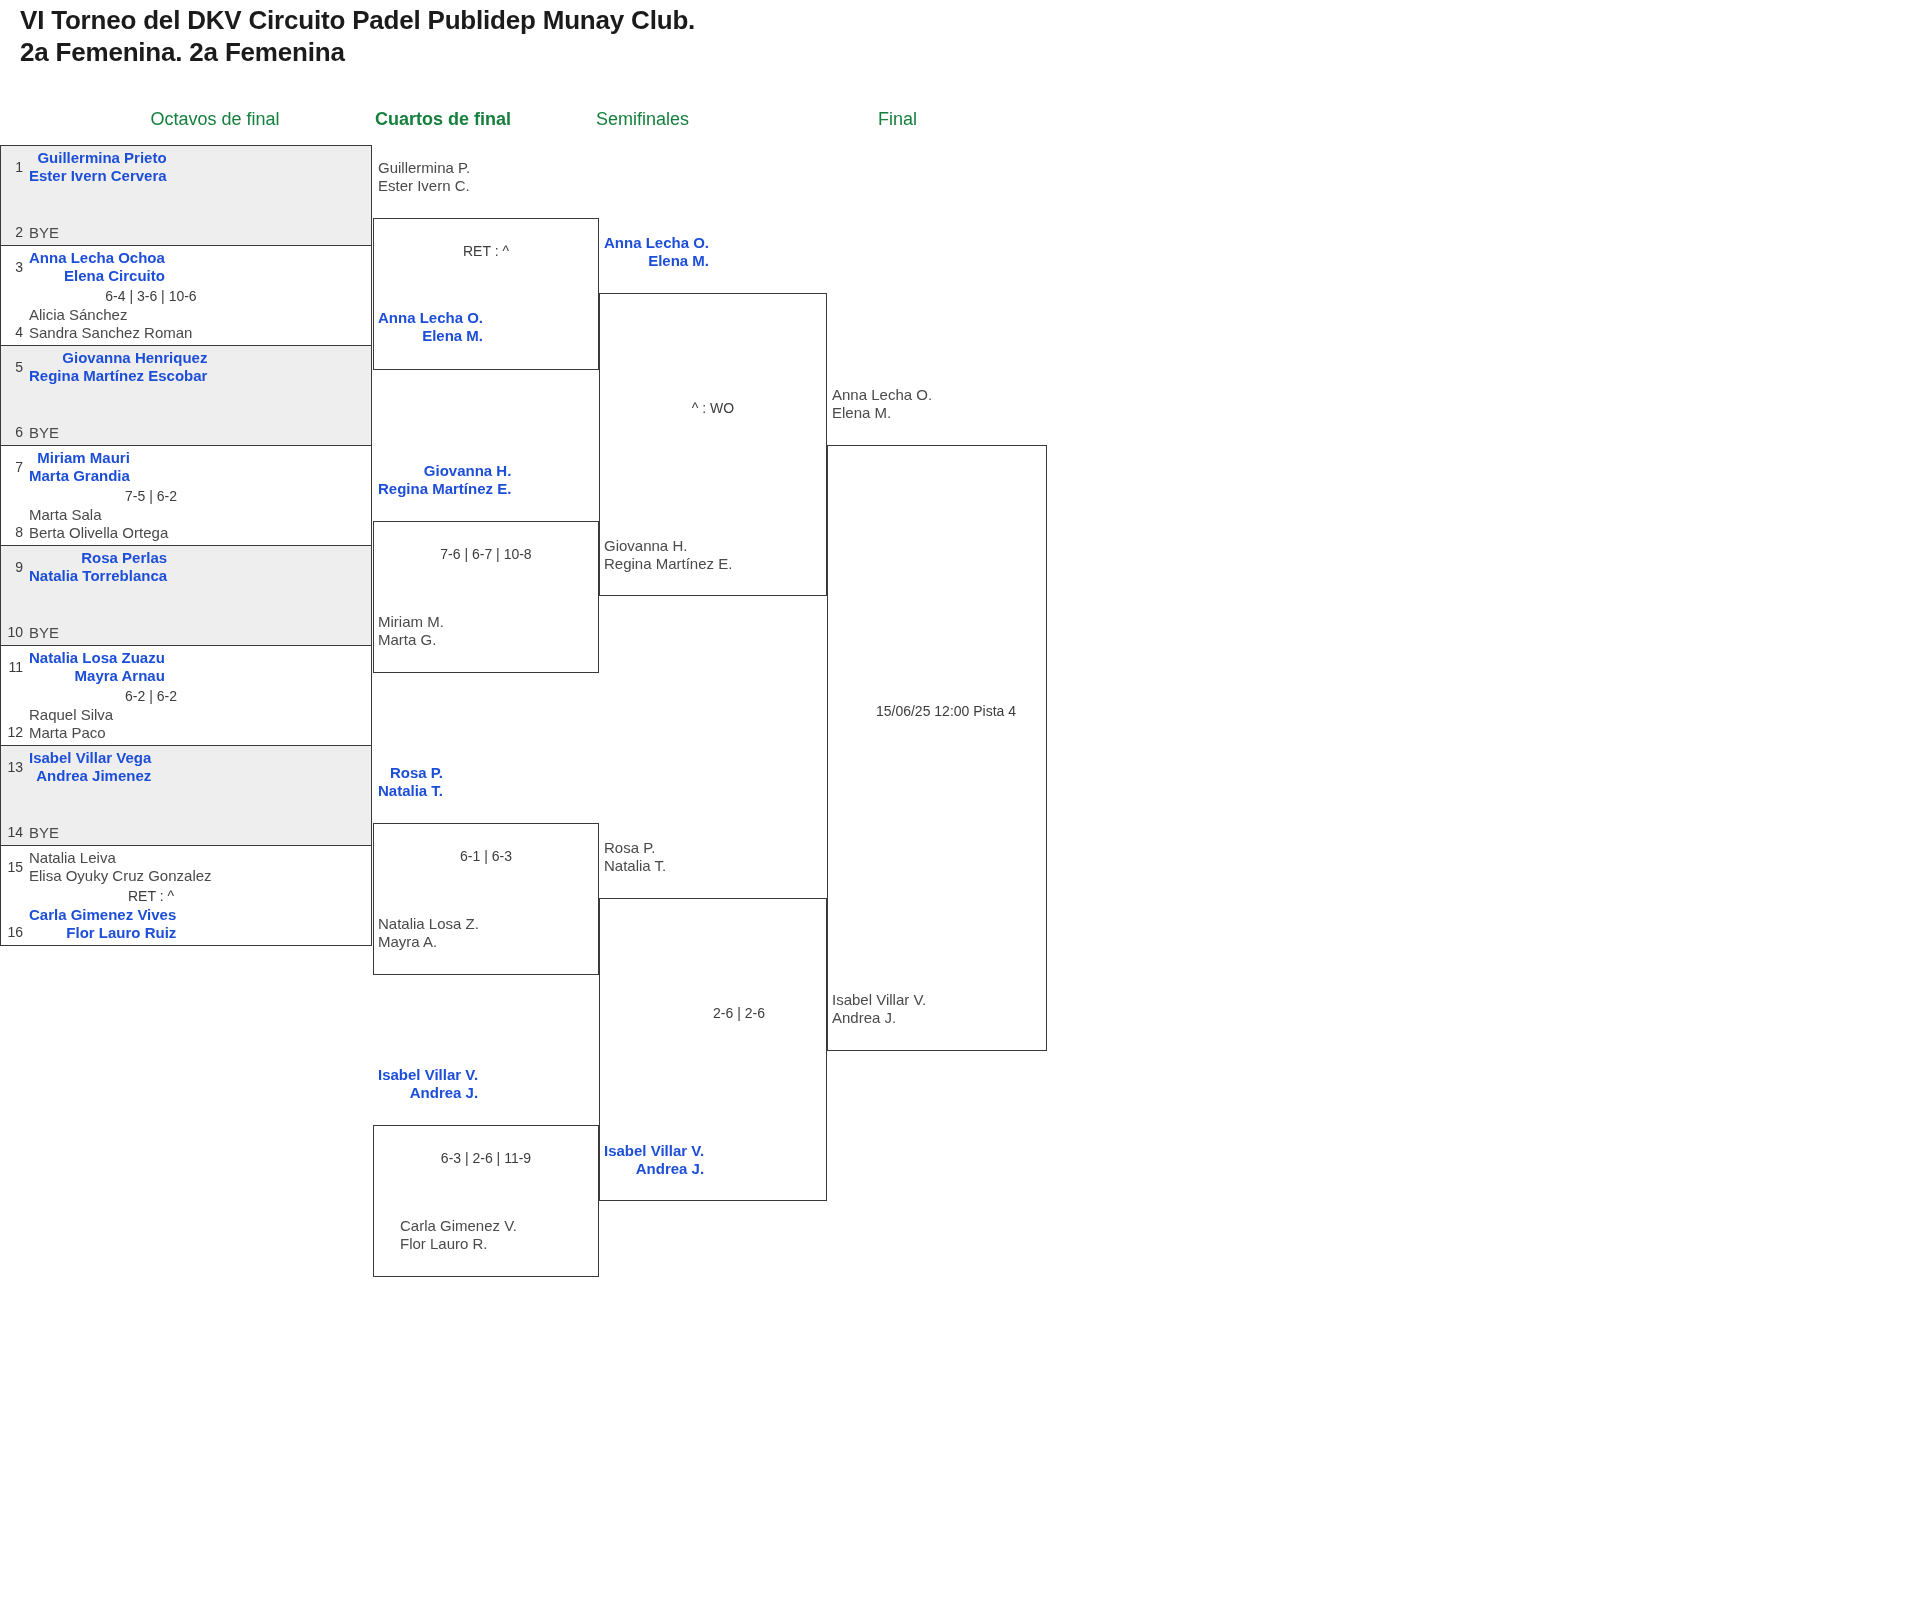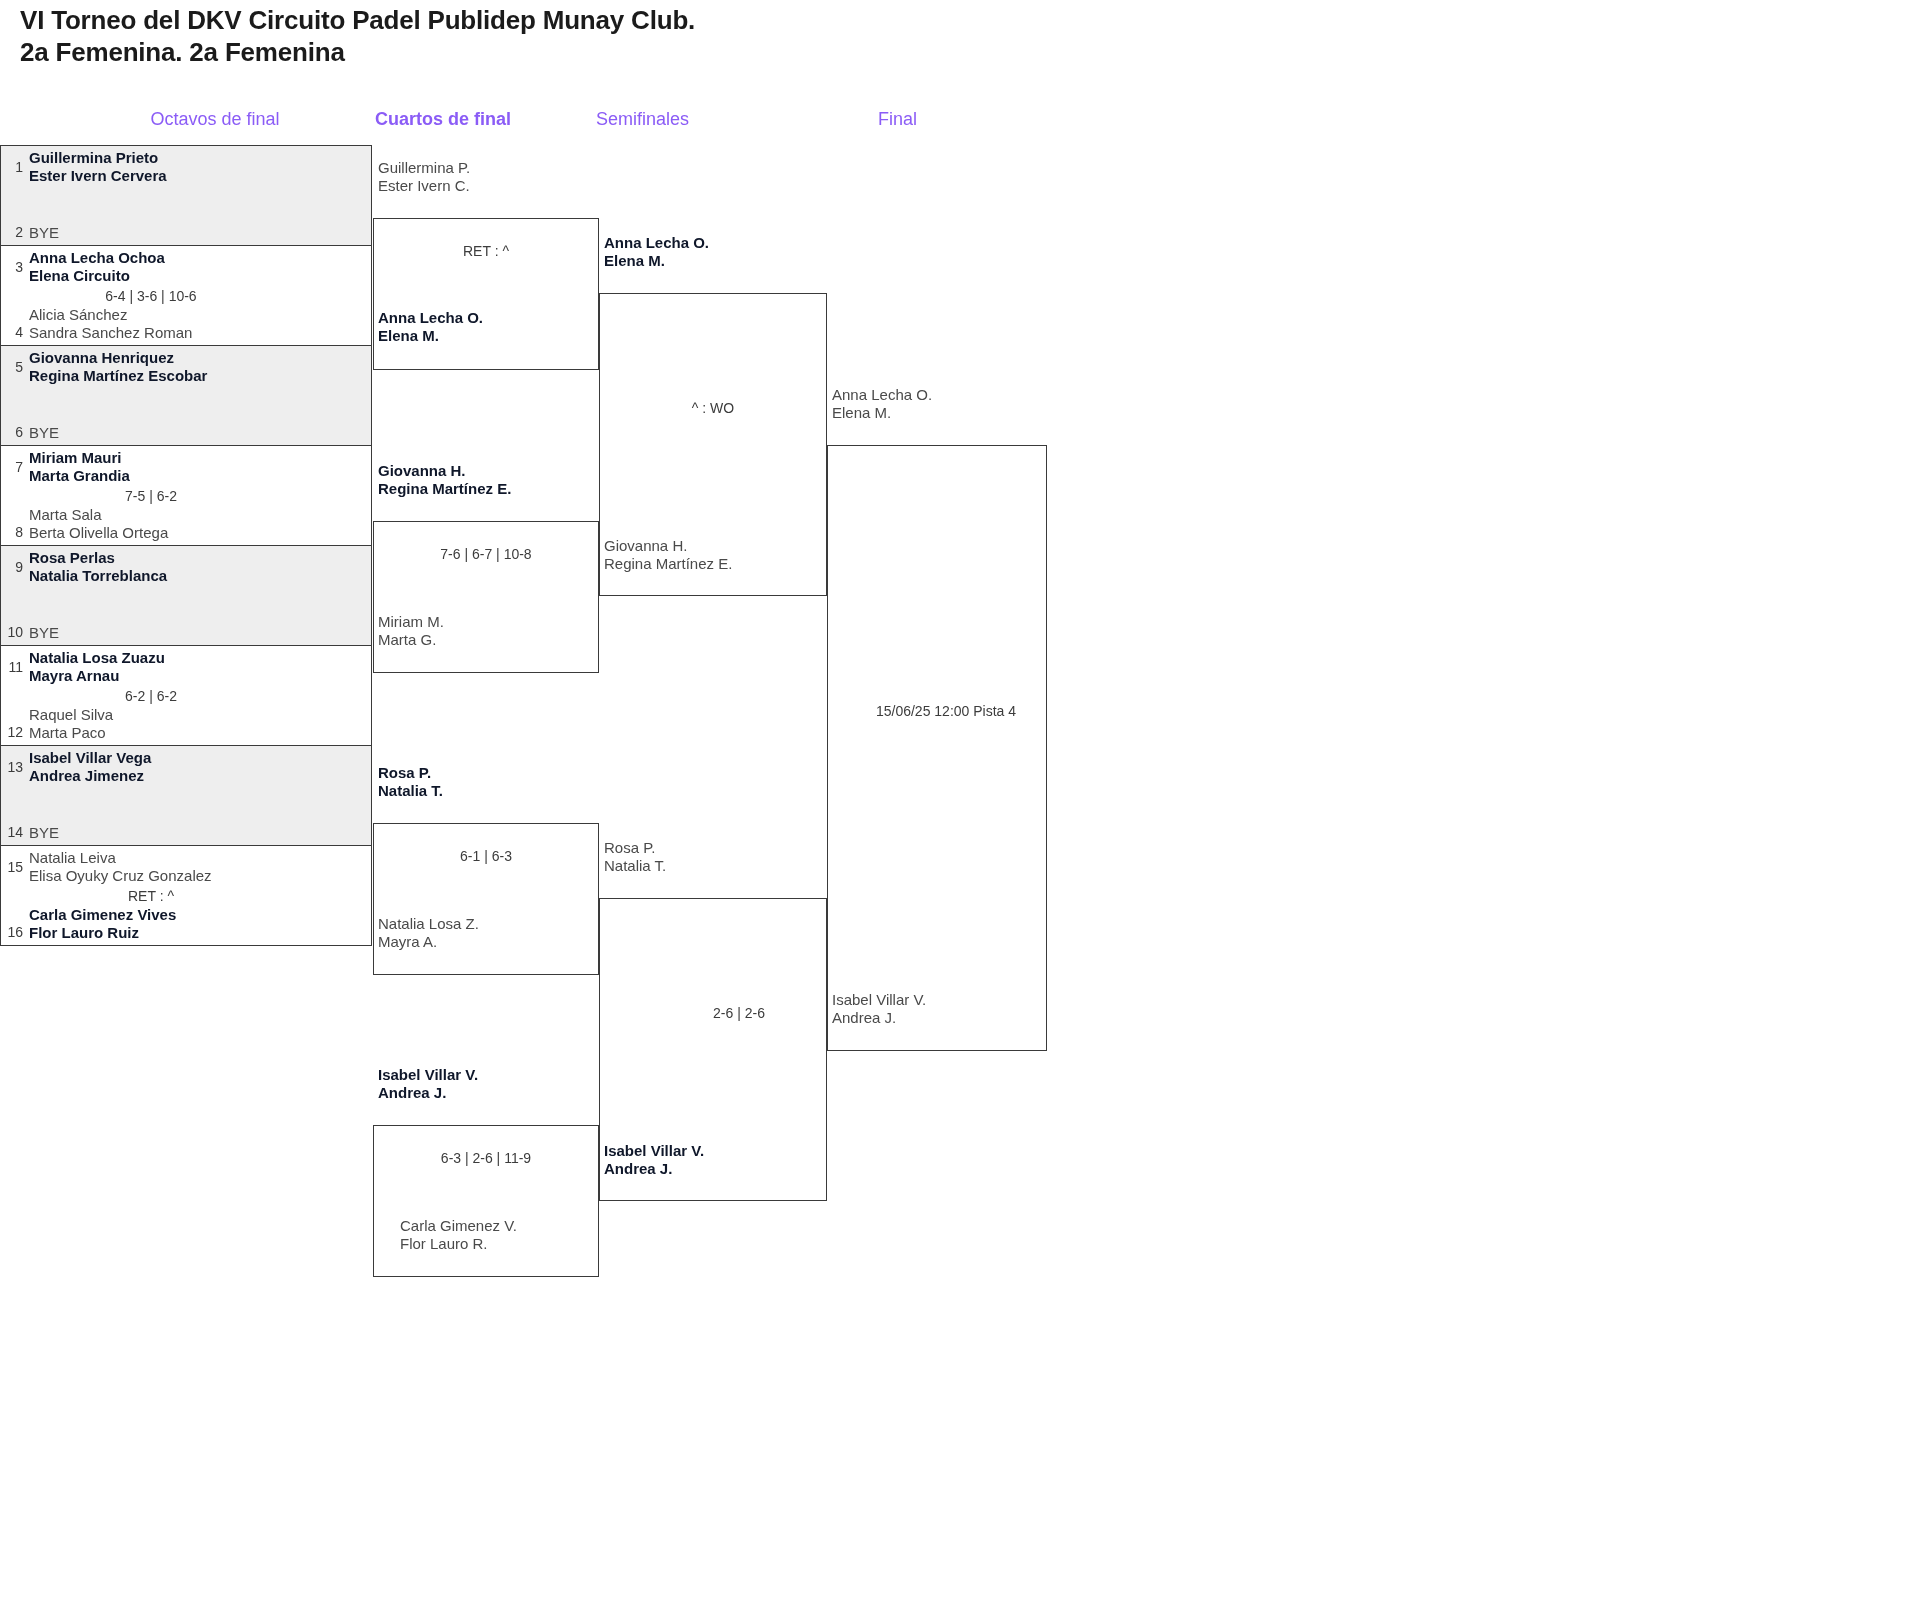--- a/index.html
+++ b/index.html
@@ -30,21 +30,21 @@
     white-space: nowrap;
     padding-left: 20px;
   }
 
   
   .round-header {
     position: absolute;
     top: 109px;
     font-size: 18px;
     font-weight: 400;
-    color: #8b5cf6;
+    color: #15803d;
     text-align: center;
     white-space: nowrap;
   }
 
   
   .bracket { position: absolute; left: 0px; top: 0px; width: 1920px; height: 1624px; }
 
   
   .r1col {
     position: absolute;
@@ -81,21 +81,21 @@
     color: #3c3c3c;
     text-align: right;
     padding-right: 6px;
     line-height: 18px;
   }
   .seedrow.top .seedno { padding-top: 9px; }
   .seedrow.bot .seedno { padding-bottom: 1px; }
 
   .names { display: flex; flex-direction: column; line-height: 18px; }
   .pname { font-size: 15px; white-space: nowrap; }
-  .winner .pname { font-weight: 700; color: #0f172a; }
+  .winner .pname { font-weight: 700; color: #1d4ed8; text-align: right; }
   .loser .pname { font-weight: 400; color: #4a4a4a; }
   .bye .pname { font-weight: 400; color: #4a4a4a; font-size: 15px; }
 
   .r1score {
     position: absolute;
     left: 0px;
     top: 50%;
     transform: translateY(-50%);
     width: 100%;
     text-align: center;

